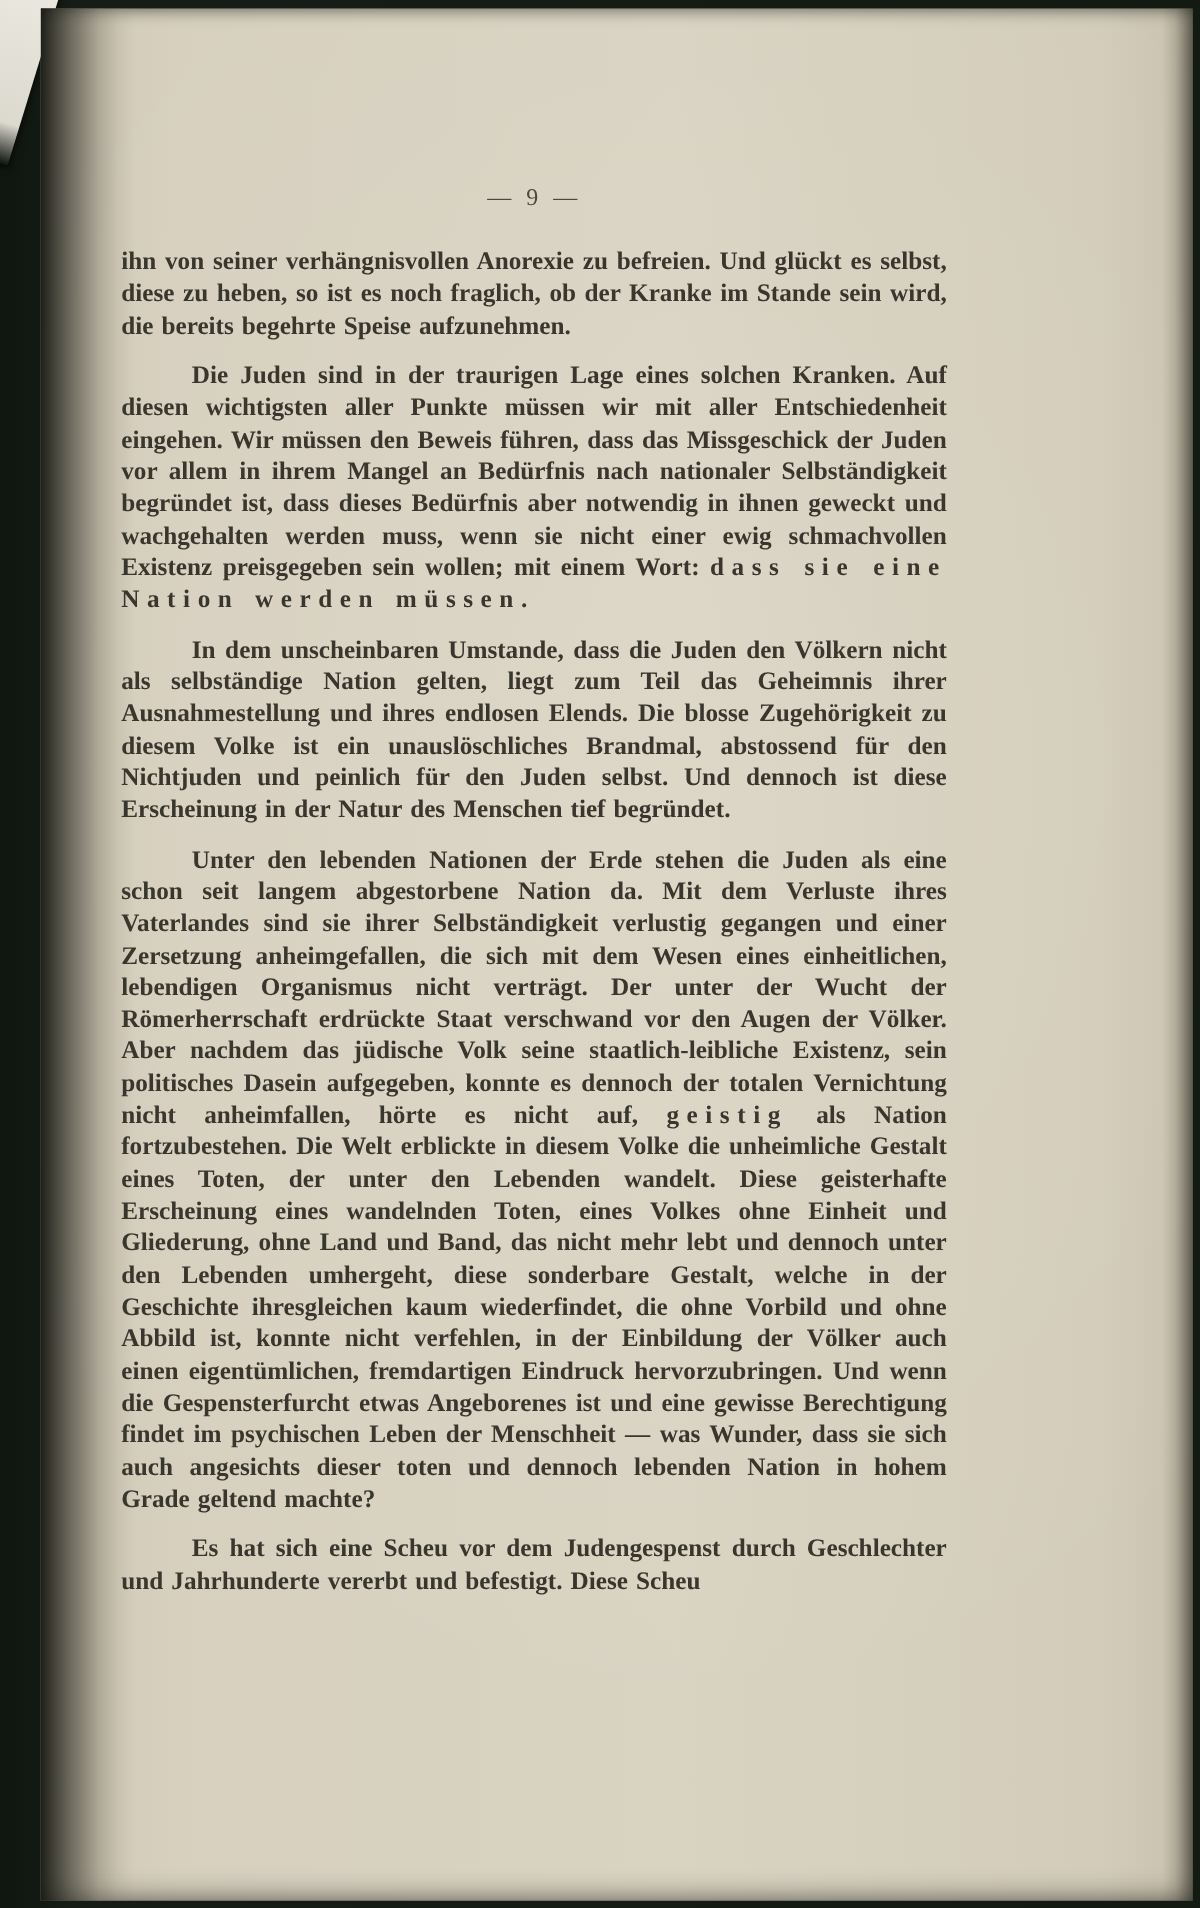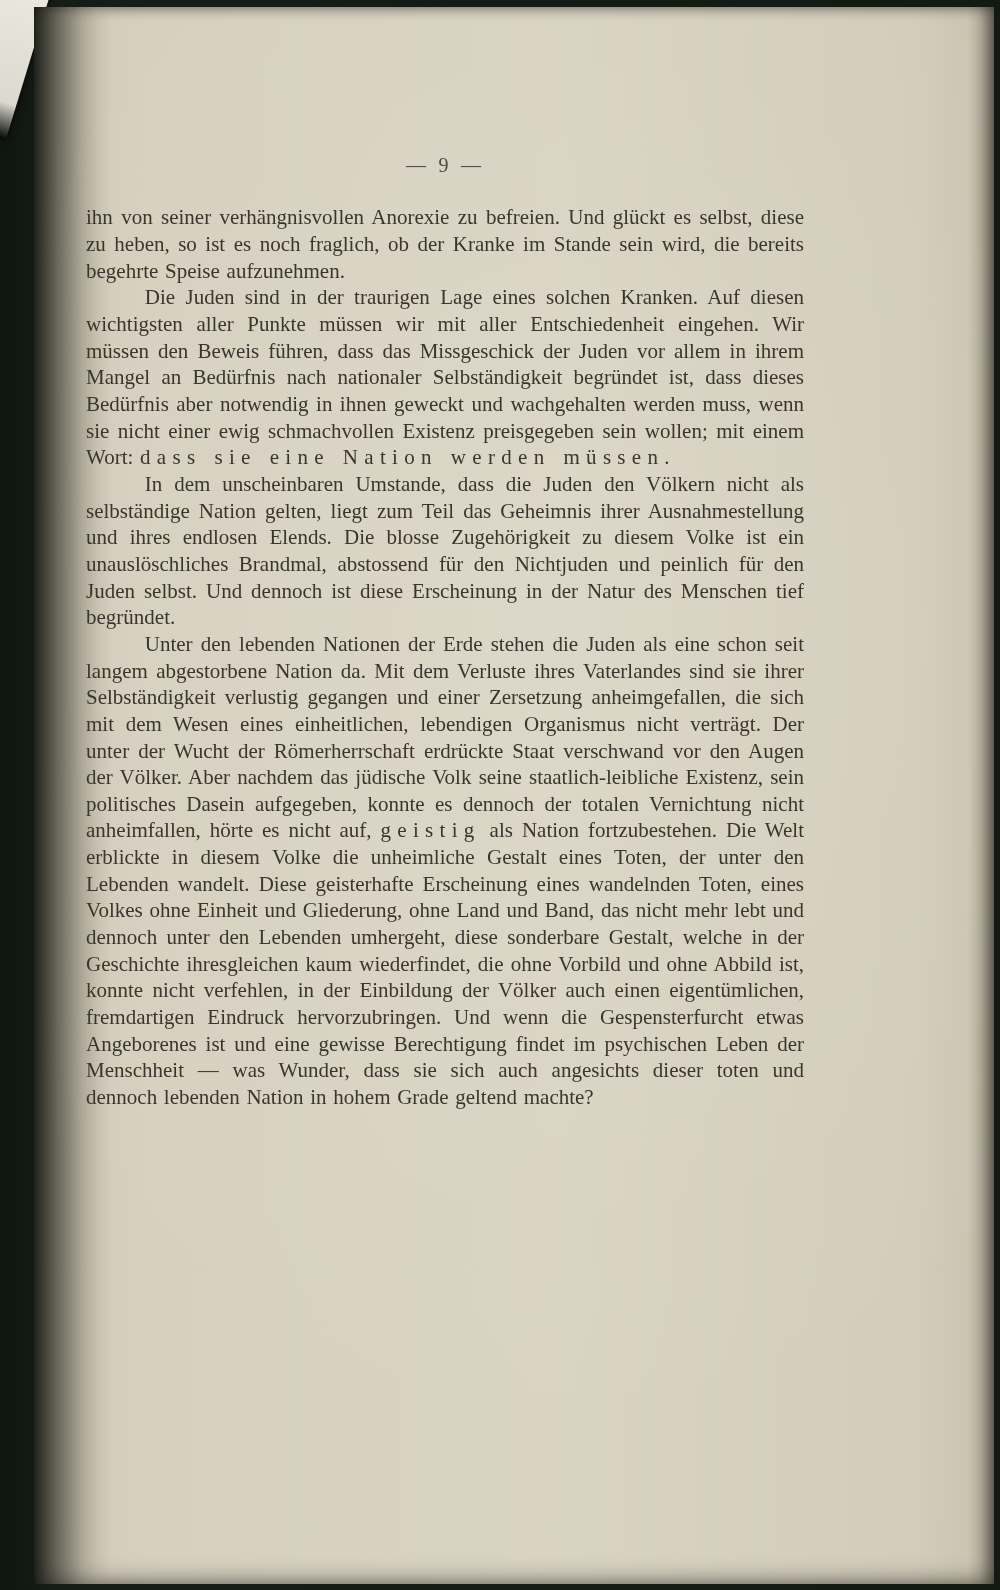--- a/index.html
+++ b/index.html
@@ -73,22 +73,23 @@
     word-spacing: 0.07em;
   }
   .page-number {
     text-align: center;
     font-size: 20px;
     letter-spacing: 3px;
     color: #4b483e;
     margin: 0 0 26px 0;
   }
   .para {
-    margin: 0;
+    margin: 15px;
     text-indent: 2.8em;
+    font-weight: bold;
   }
   .para.continues {
     text-indent: 0;
   }
   .spaced {
     letter-spacing: 0.30em;
   }
 </style>
 </head>
 <body>
@@ -104,15 +105,16 @@
       <div class="page-number">— 9 —</div>
 
       <p class="para continues"><span>ihn von seiner verhängnisvollen Anorexie zu befreien. Und glückt es selbst, diese zu heben, so ist es noch fraglich, ob der Kranke im Stande sein wird, die bereits begehrte Speise aufzunehmen.</span></p>
 
       <p class="para"><span>Die Juden sind in der traurigen Lage eines solchen Kranken. Auf diesen wichtigsten aller Punkte müssen wir mit aller Entschiedenheit eingehen. Wir müssen den Beweis führen, dass das Missgeschick der Juden vor allem in ihrem Mangel an Bedürfnis nach nationaler Selbständigkeit begründet ist, dass dieses Bedürfnis aber notwendig in ihnen geweckt und wachgehalten werden muss, wenn sie nicht einer ewig schmachvollen Existenz preisgegeben sein wollen; mit einem Wort: </span><span class="spaced">dass sie eine Nation werden müssen.</span></p>
 
       <p class="para"><span>In dem unscheinbaren Umstande, dass die Juden den Völkern nicht als selbständige Nation gelten, liegt zum Teil das Geheimnis ihrer Ausnahmestellung und ihres endlosen Elends. Die blosse Zugehörigkeit zu diesem Volke ist ein unauslöschliches Brandmal, abstossend für den Nichtjuden und peinlich für den Juden selbst. Und dennoch ist diese Erscheinung in der Natur des Menschen tief begründet.</span></p>
 
       <p class="para"><span>Unter den lebenden Nationen der Erde stehen die Juden als eine schon seit langem abgestorbene Nation da. Mit dem Verluste ihres Vaterlandes sind sie ihrer Selbständigkeit verlustig gegangen und einer Zersetzung anheimgefallen, die sich mit dem Wesen eines einheitlichen, lebendigen Organismus nicht verträgt. Der unter der Wucht der Römerherrschaft erdrückte Staat verschwand vor den Augen der Völker. Aber nachdem das jüdische Volk seine staatlich-leibliche Existenz, sein politisches Dasein aufgegeben, konnte es dennoch der totalen Vernichtung nicht anheimfallen, hörte es nicht auf, </span><span class="spaced">geistig</span><span> als Nation fortzubestehen. Die Welt erblickte in diesem Volke die unheimliche Gestalt eines Toten, der unter den Lebenden wandelt. Diese geisterhafte Erscheinung eines wandelnden Toten, eines Volkes ohne Einheit und Gliederung, ohne Land und Band, das nicht mehr lebt und dennoch unter den Lebenden umhergeht, diese sonderbare Gestalt, welche in der Geschichte ihresgleichen kaum wiederfindet, die ohne Vorbild und ohne Abbild ist, konnte nicht verfehlen, in der Einbildung der Völker auch einen eigentümlichen, fremdartigen Eindruck hervorzubringen. Und wenn die Gespensterfurcht etwas Angeborenes ist und eine gewisse Berechtigung findet im psychischen Leben der Menschheit — was Wunder, dass sie sich auch angesichts dieser toten und dennoch lebenden Nation in hohem Grade geltend machte?</span></p>
 
+      <p class="para"><span>Es hat sich eine Scheu vor dem Judengespenst durch Geschlechter und Jahrhunderte vererbt und befestigt. Diese Scheu</span></p>
     </div>
   </div>
 </div>
 
 </body></html>

